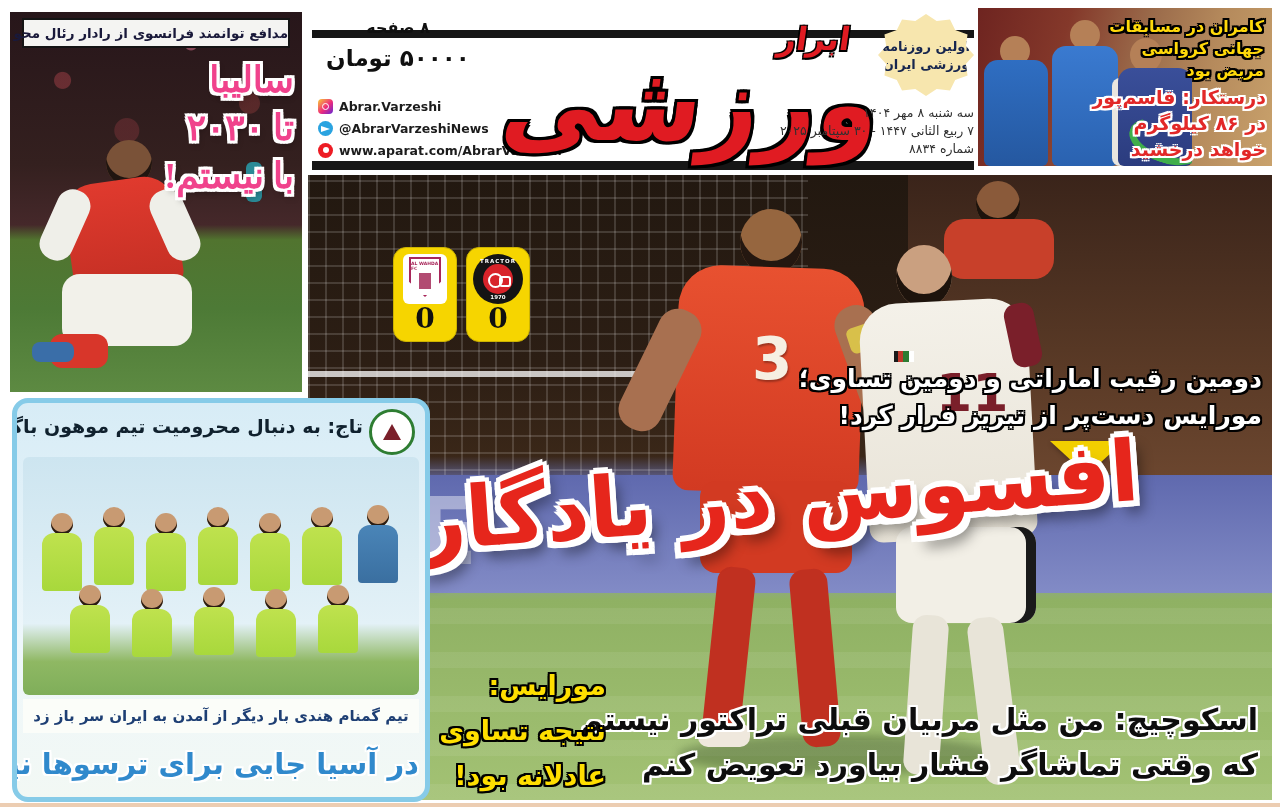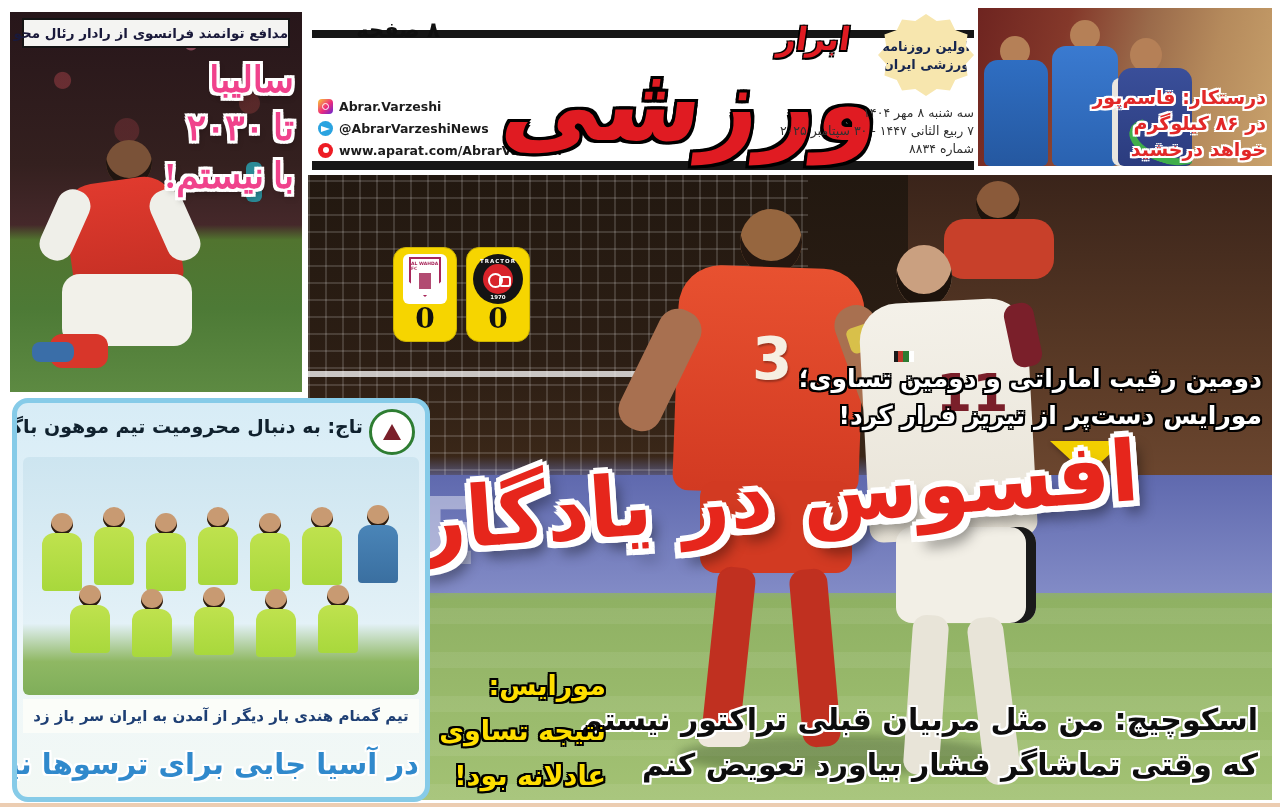--- a/index.html
+++ b/index.html
@@ -15,21 +15,21 @@
   .ow2{text-shadow:-2px -2px 0 #fff,2px -2px 0 #fff,-2px 2px 0 #fff,2px 2px 0 #fff,-2px 0 0 #fff,2px 0 0 #fff,0 -2px 0 #fff,0 2px 0 #fff;}
   .ow3{text-shadow:-3px -3px 0 #fff,3px -3px 0 #fff,-3px 3px 0 #fff,3px 3px 0 #fff,-3px 0 0 #fff,3px 0 0 #fff,0 -3px 0 #fff,0 3px 0 #fff,2px 4px 6px rgba(0,0,0,.35);font-family:Liberation Serif, serif;}
   .ob2{text-shadow:-2px -2px 0 #000,2px -2px 0 #000,-2px 2px 0 #000,2px 2px 0 #000,-2px 0 0 #000,2px 0 0 #000,0 -2px 0 #000,0 2px 0 #000;}
   .ow6{text-shadow:-6px 0 0 #fff,6px 0 0 #fff,0 -6px 0 #fff,0 6px 0 #fff,-4px -4px 0 #fff,4px -4px 0 #fff,-4px 4px 0 #fff,4px 4px 0 #fff,-6px 6px 0 #fff,6px 6px 0 #fff,8px 12px 14px rgba(0,0,0,.45);}
 
   
   #masthead{left:312px;top:8px;width:662px;height:164px;background:#fff;}
   #masthead .bar-top{position:absolute;left:0;top:22px;width:662px;height:8px;background:#161616;}
   #masthead .bar-bottom{position:absolute;left:0;top:153px;width:662px;height:9px;background:#161616;}
   #mh-left{position:absolute;left:6px;top:6px;width:160px;color:#101010;}
-  #mh-pages{font-size:21px;margin-top:4px;}
+  #mh-pages{font-size:16px;margin-top:4px;}
   #mh-price{font-size:23px;margin-top:8px;}
   .social-row{position:absolute;left:6px;height:20px;font-size:12.5px;font-weight:bold;color:#1c1c1c;display:flex;align-items:center;gap:6px;}
   .sicon{display:inline-block;width:15px;height:15px;border-radius:4px;flex:0 0 auto;}
   .icon-ig{background:linear-gradient(135deg,#f9ce34,#ee2a7b 55%,#6228d7);position:relative;}
   .icon-ig::after{content:"";position:absolute;left:4px;top:4px;width:5px;height:5px;border:1.5px solid #fff;border-radius:50%;}
   .icon-tg{background:#2aa3e0;border-radius:50%;position:relative;}
   .icon-tg::after{content:"";position:absolute;left:3px;top:5px;width:0;height:0;border-left:9px solid #fff;border-top:3px solid transparent;border-bottom:3px solid transparent;}
   .icon-ap{background:#ed1c24;border-radius:50%;position:relative;}
   .icon-ap::after{content:"";position:absolute;left:4.5px;top:4.5px;width:6px;height:6px;background:#fff;border-radius:50%;}
   #mh-logo{position:absolute;left:248px;top:8px;width:320px;height:154px;text-align:center;color:#e01b22;}
@@ -105,20 +105,21 @@
 <body>
 
 <div id="page">
 
   <div id="masthead" class="abs">
     <div class="bar-top"></div>
     <div class="bar-bottom"></div>
 
     <div id="mh-left" class="center rtl bold">
       <div id="mh-pages">۸ صفحه</div>
+      <div id="mh-price">۵۰۰۰۰ تومان</div>
     </div>
 
     <div class="social-row" style="top:88px;">
       <span class="sicon icon-ig"></span>
       <span>Abrar.Varzeshi</span>
     </div>
     <div class="social-row" style="top:110px;">
       <span class="sicon icon-tg"></span>
       <span>@AbrarVarzeshiNews</span>
     </div>
@@ -146,20 +147,25 @@
 
   <div id="wrestle" class="abs">
     <div class="whead" style="left:22px;top:28px;width:30px;height:30px;"></div>
     <div class="wfig" style="left:6px;top:52px;width:64px;height:106px;background:linear-gradient(#2f6ec2,#2558a0);"></div>
     <div class="whead" style="left:92px;top:12px;width:30px;height:30px;"></div>
     <div class="wfig" style="left:74px;top:38px;width:66px;height:120px;background:linear-gradient(#3a7ad0,#2a62b0);"></div>
     <div class="wfig" style="left:134px;top:70px;width:26px;height:88px;background:#e9e6df;border-radius:8px;"></div>
     <div class="whead" style="left:152px;top:30px;width:32px;height:34px;"></div>
     <div class="wfig" style="left:140px;top:60px;width:74px;height:98px;background:linear-gradient(#3a4f9a,#2b3c7e);"></div>
     <div class="swoosh"></div>
+    <div id="w-kicker" class="rtl right">
+      <div class="ob2">کامران در مسابقات</div>
+      <div class="ob2">جهانی کرواسی</div>
+      <div class="ob2">مریض بود</div>
+    </div>
     <div id="w-head" class="rtl right">
       <div class="ow2">درستکار: قاسم‌پور</div>
       <div class="ow2">در ۸۶ کیلوگرم</div>
       <div class="ow2">خواهد درخشید</div>
     </div>
   </div>
 
   <div id="saliba" class="abs">
     <div class="bokeh"></div>
 

